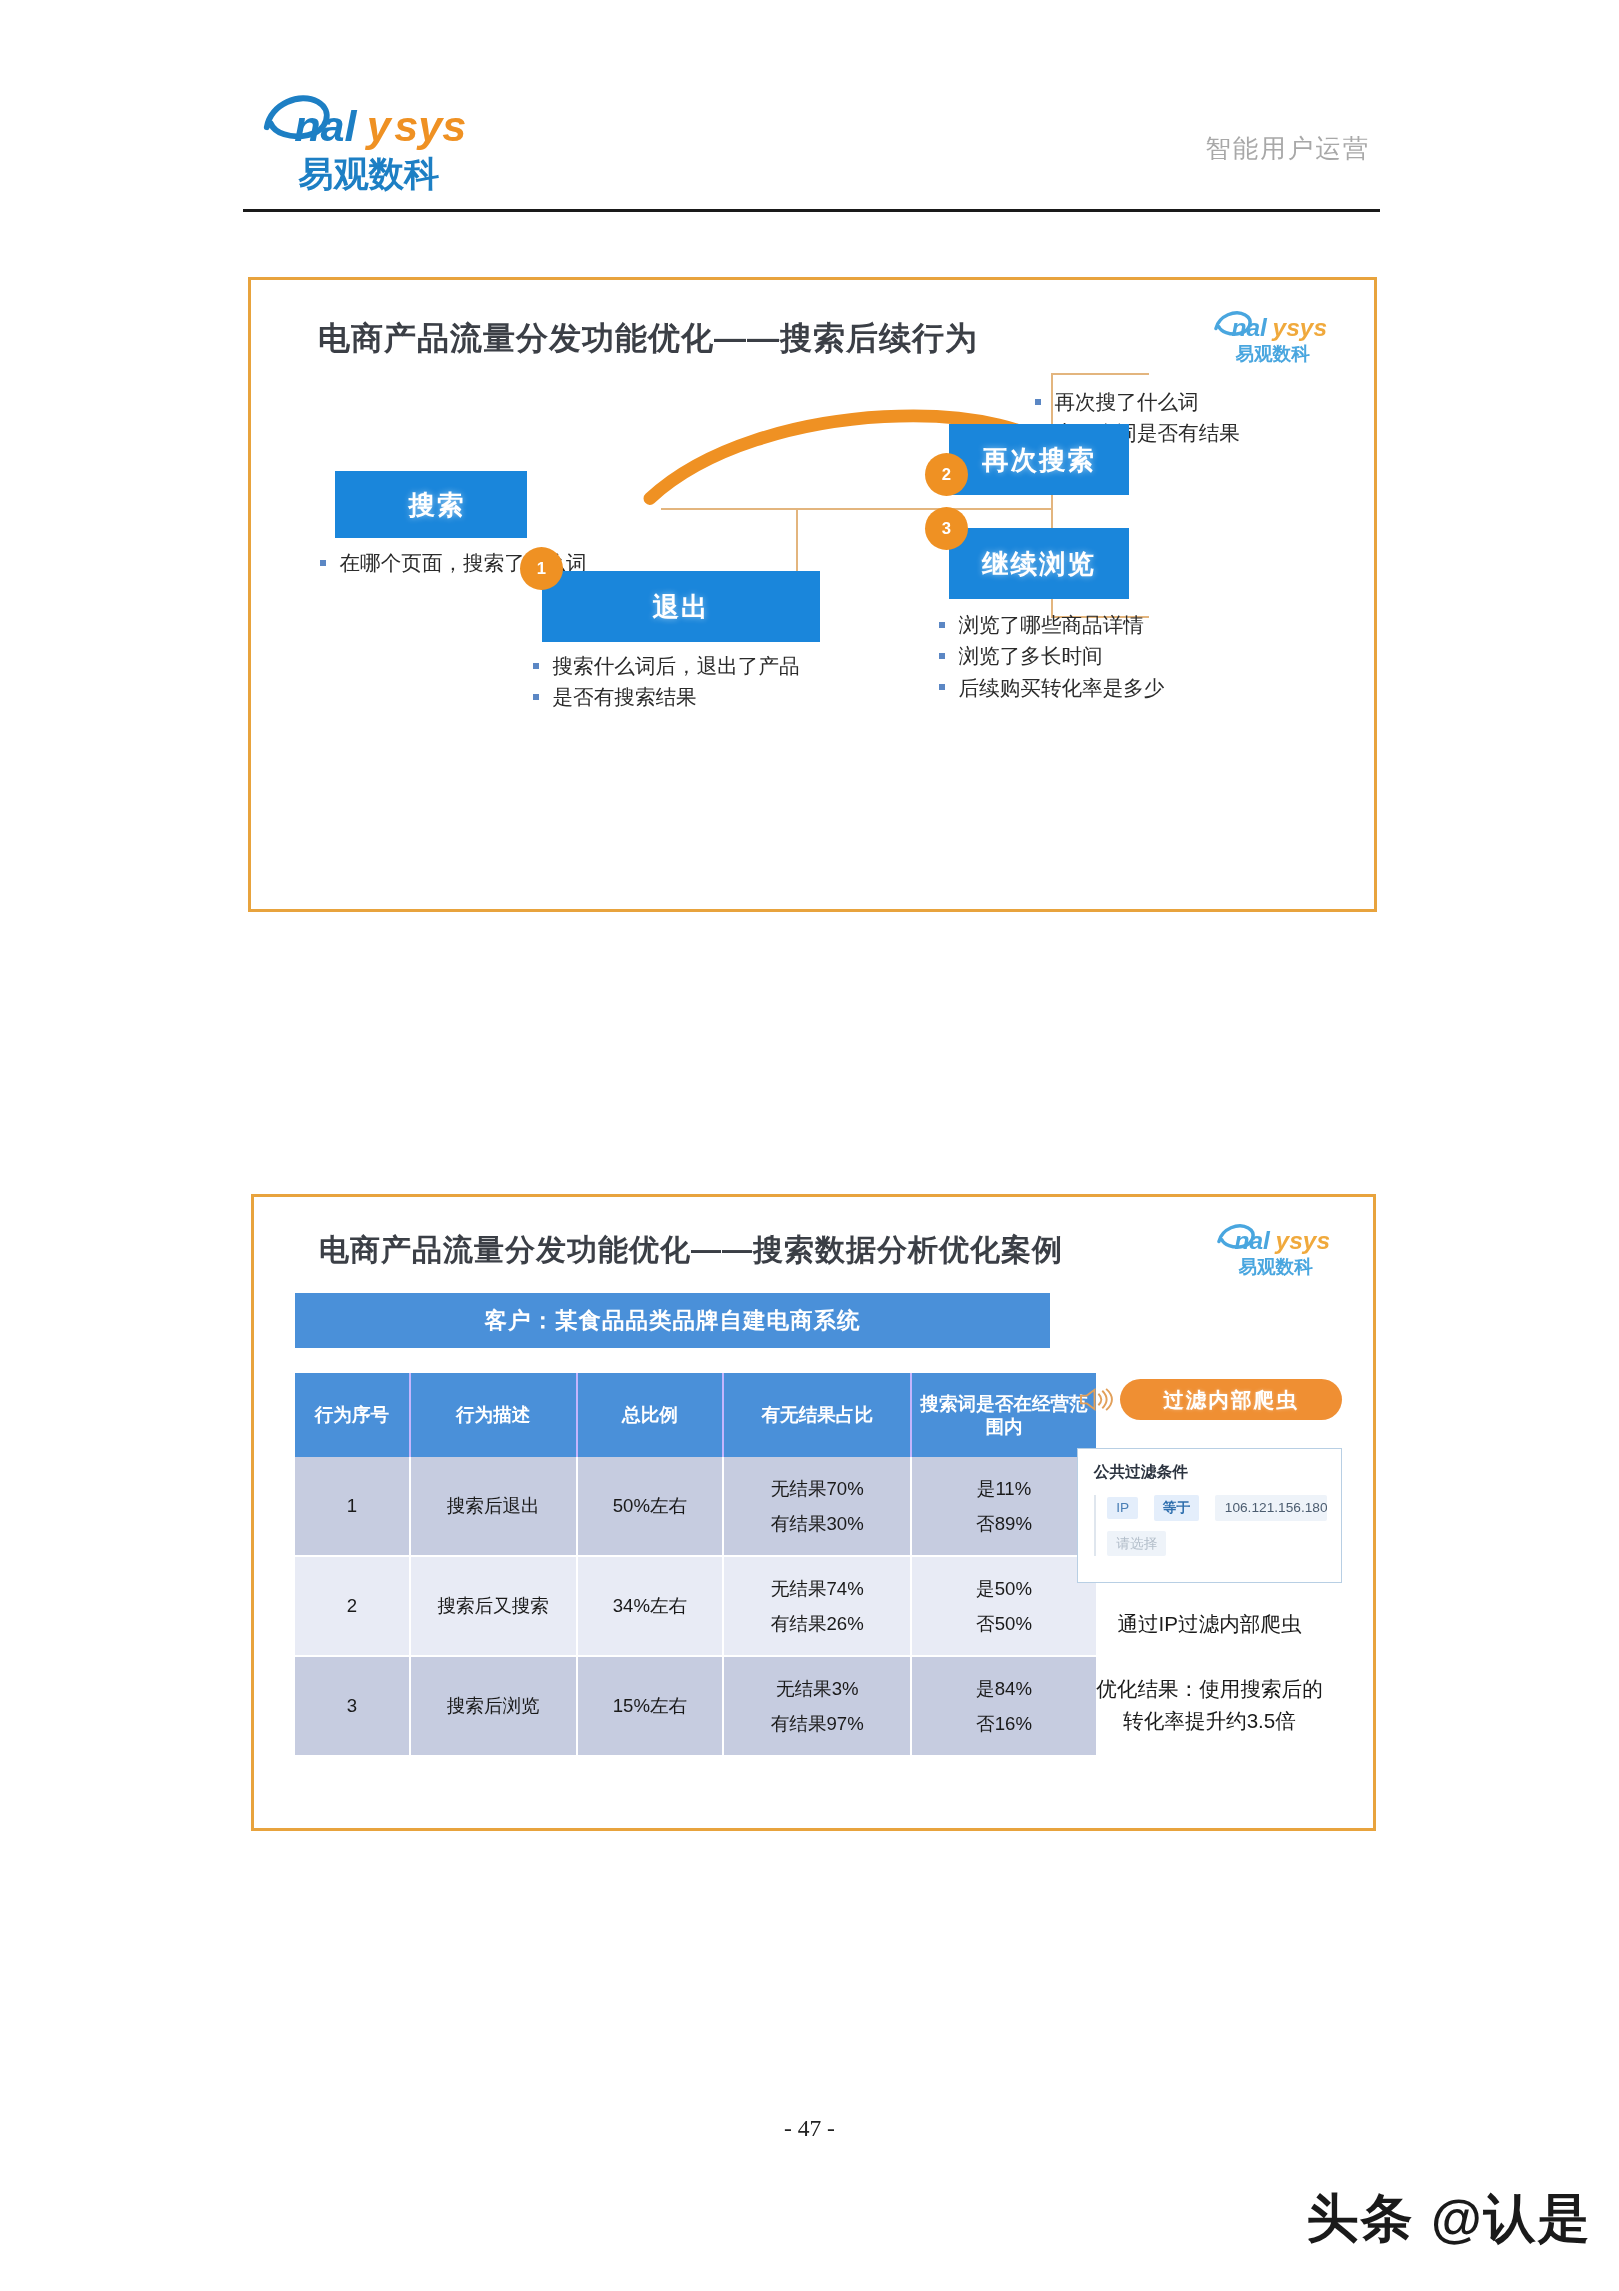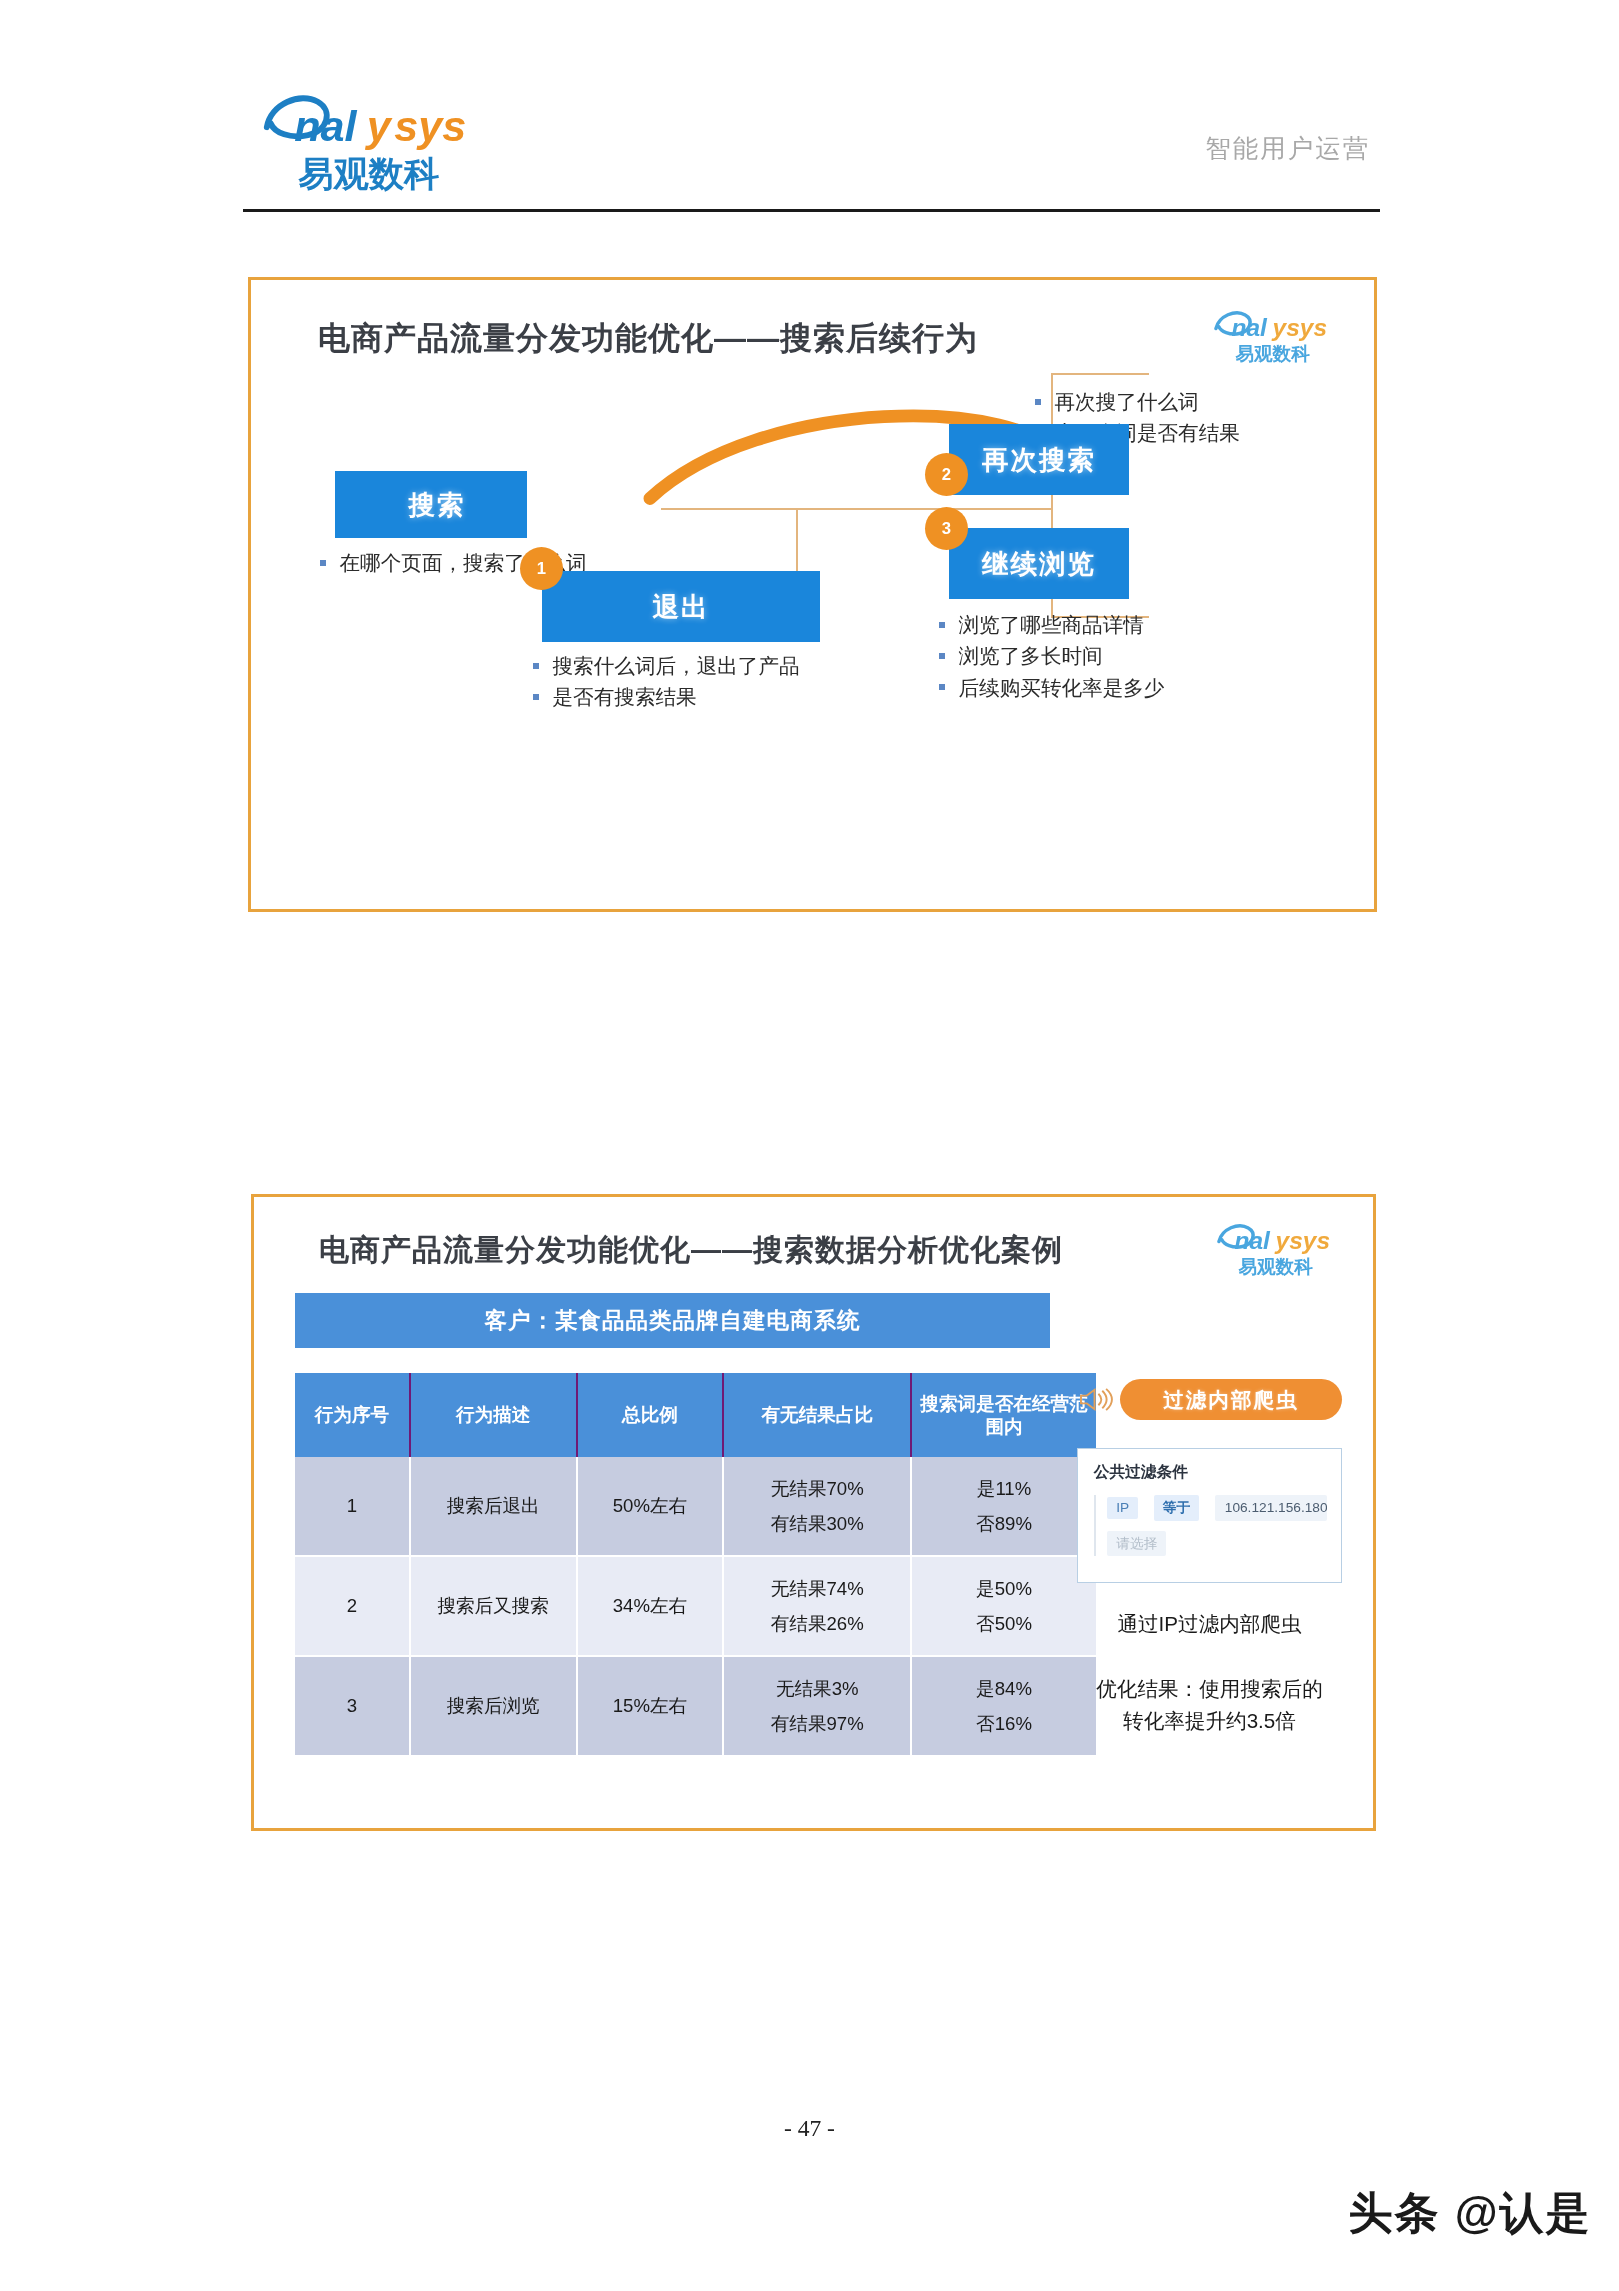--- a/index.html
+++ b/index.html
@@ -190,21 +190,21 @@
     width: 755px;
     border-collapse: collapse;
     table-layout: fixed;
   }
   .data-table th {
     background: #4a90d9;
     color: #ffffff;
     font-weight: bold;
     font-size: 18.6px;
     height: 80px;
-    border-right: 2px solid #701a75;
+    border-right: 2px solid #c4b5fd;
     padding: 2px 3.9px;
     vertical-align: middle;
     line-height: 1.25;
   }
   .data-table th:last-child { border-right: none; }
   .data-table td {
     font-size: 18.6px;
     color: #1a1a1a;
     height: 94px;
     text-align: center;
@@ -299,21 +299,21 @@
     width: 1619px;
     text-align: center;
     font-family: "Liberation Serif", "DejaVu Serif", serif;
     font-size: 23.5px;
     color: #222222;
   }
   .watermark {
     position: absolute;
     right: 27.4px;
     top: 2184px;
-    font-size: 44px;
+    font-size: 52px;
     font-weight: bold;
     color: #1a1a1a;
     letter-spacing: 2px;
     text-shadow: 2px 2px 0 rgba(255,255,255,0.85);
     white-space: nowrap;
   }
 </style>
 </head>
 <body>
 

